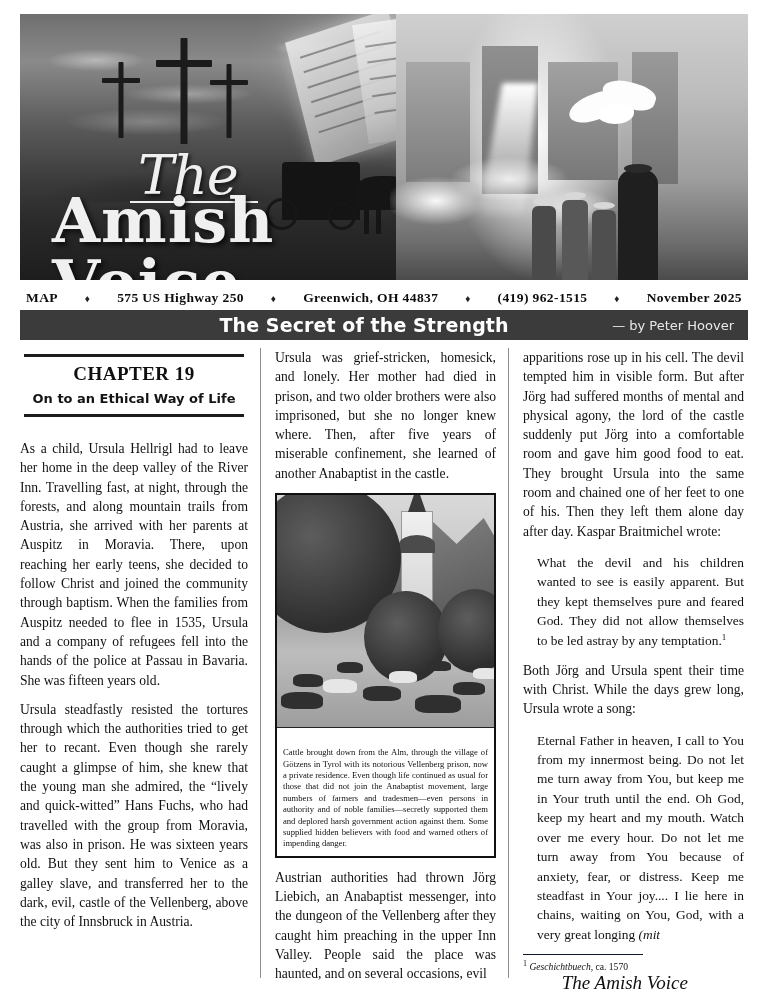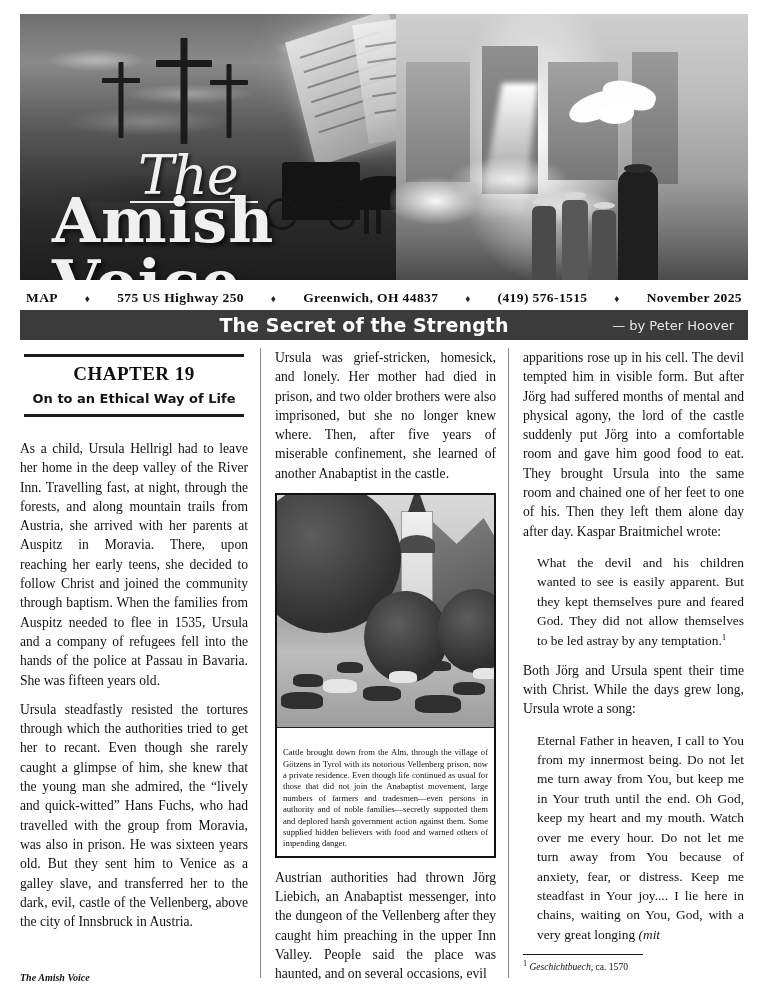--- a/index.html
+++ b/index.html
@@ -345,25 +345,25 @@
     font-family: "Liberation Serif", serif;
     font-size: 9.6px;
     color:#111;
     white-space: nowrap;
   }
   .fnote i { font-style: italic; }
 
   
   .footer {
     position:absolute; left:20px; top:972px; width:728px;
-    text-align:left;
+    text-align:right;
     font-family: "Liberation Serif", serif;
     font-style: italic;
-    font-weight: bold;
-    font-size: 10px;
+    font-weight: normal;
+    font-size: 19px;
     color:#111;
     padding-right: 60px;
     box-sizing:border-box;
   }
 </style>
 </head>
 <body>
 
 <div class="masthead">
   <div class="mh-sky"></div>
@@ -439,21 +439,21 @@
   </div>
 </div>
 
 <div class="infobar">
   <span>MAP</span>
   <span class="dia">♦</span>
   <span>575 US Highway 250</span>
   <span class="dia">♦</span>
   <span>Greenwich, OH 44837</span>
   <span class="dia">♦</span>
-  <span>(419) 576-1515</span>
+  <span>(419) 962-1515</span>
   <span class="dia">♦</span>
   <span>November 2025</span>
 </div>
 
 <div class="titlebar">
   <div class="t-main">The Secret of the Strength</div>
   <div class="t-by">— by Peter Hoover</div>
 </div>
 
 <div class="cols">

